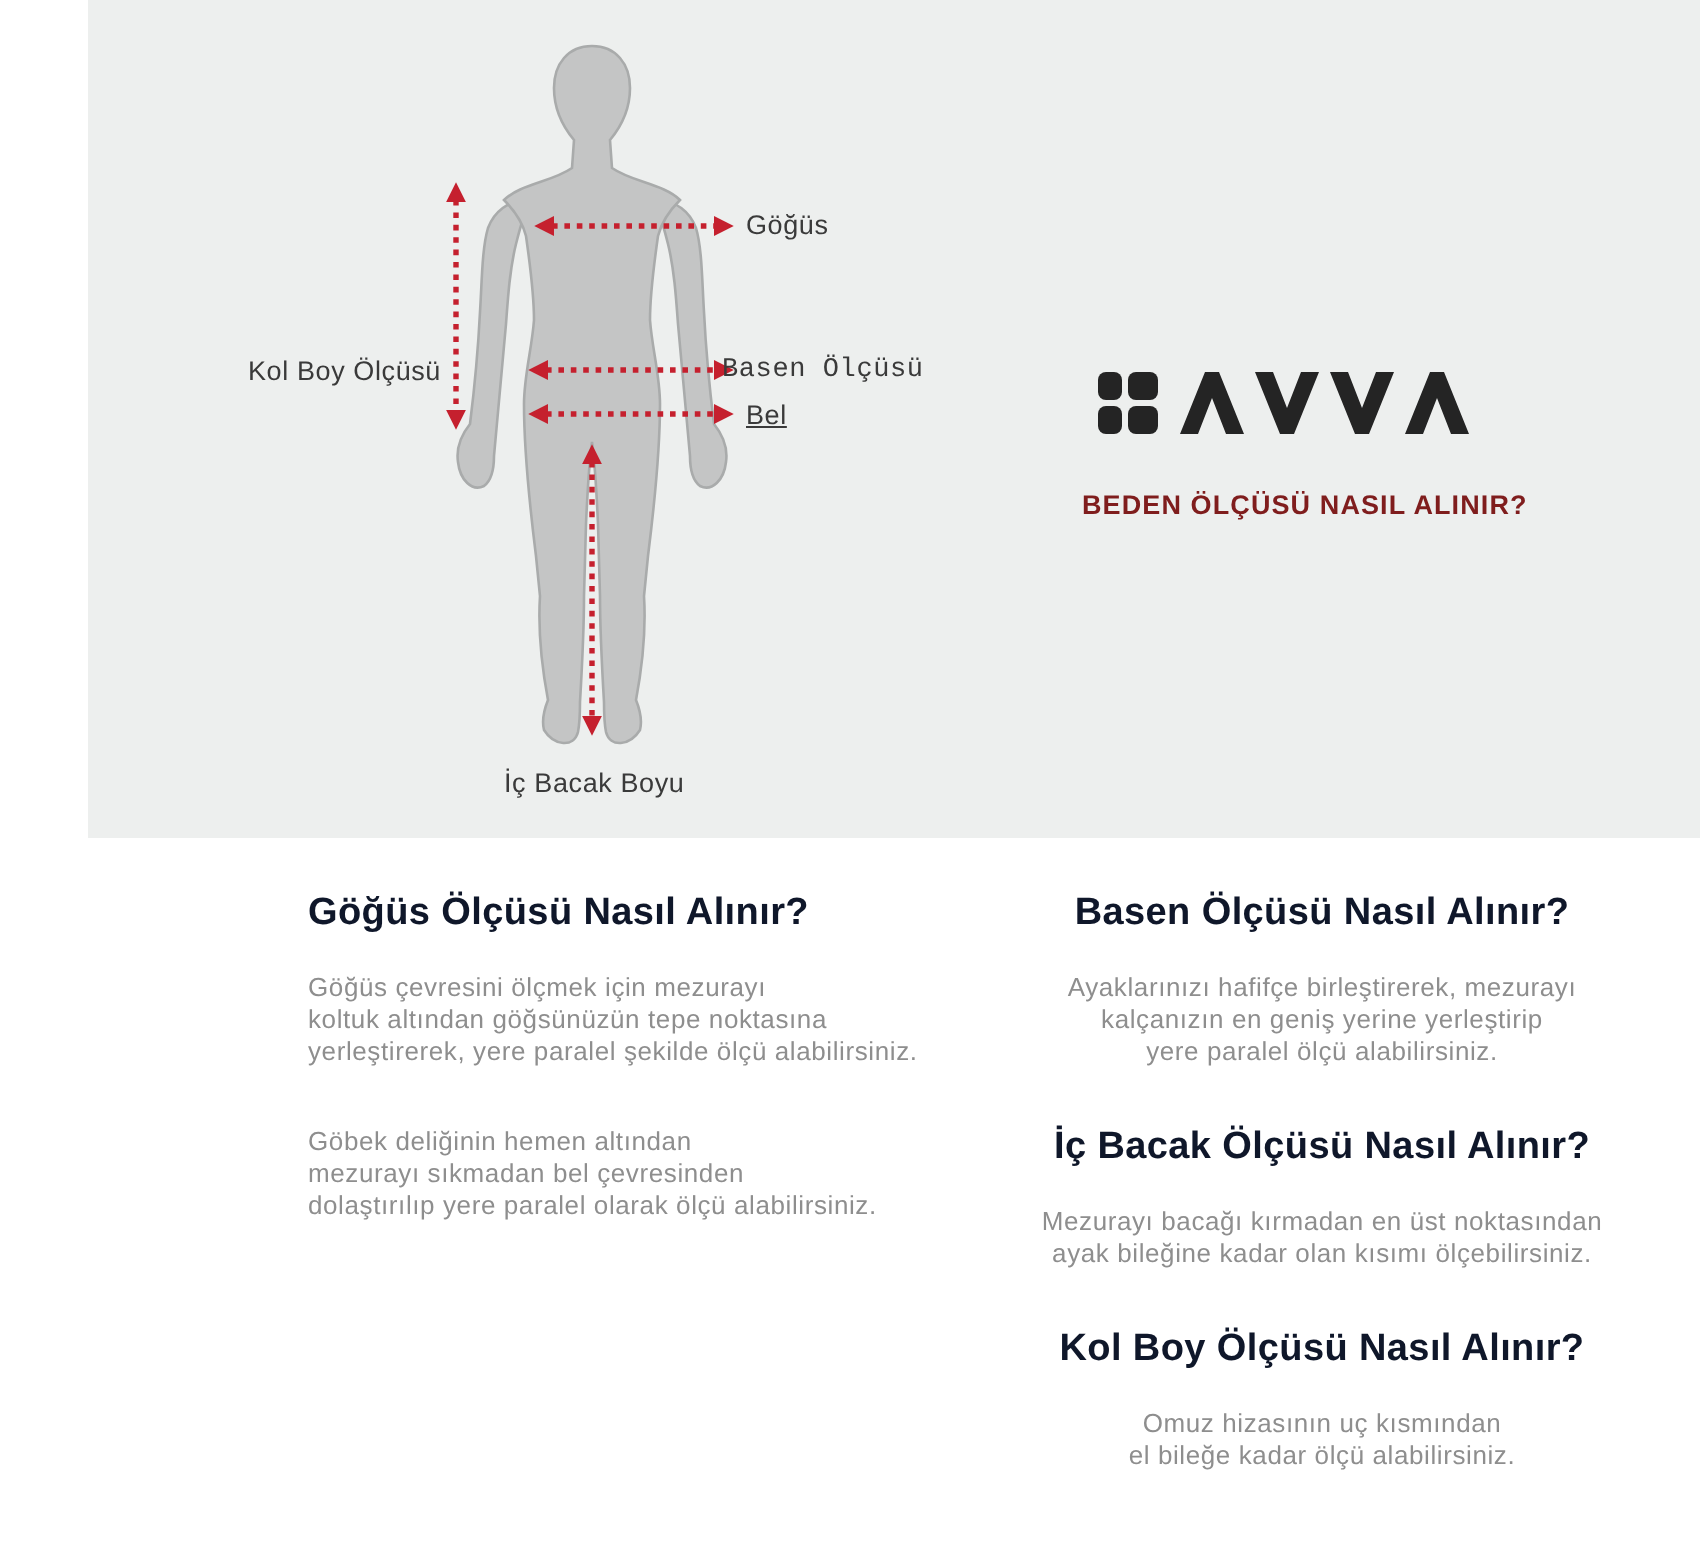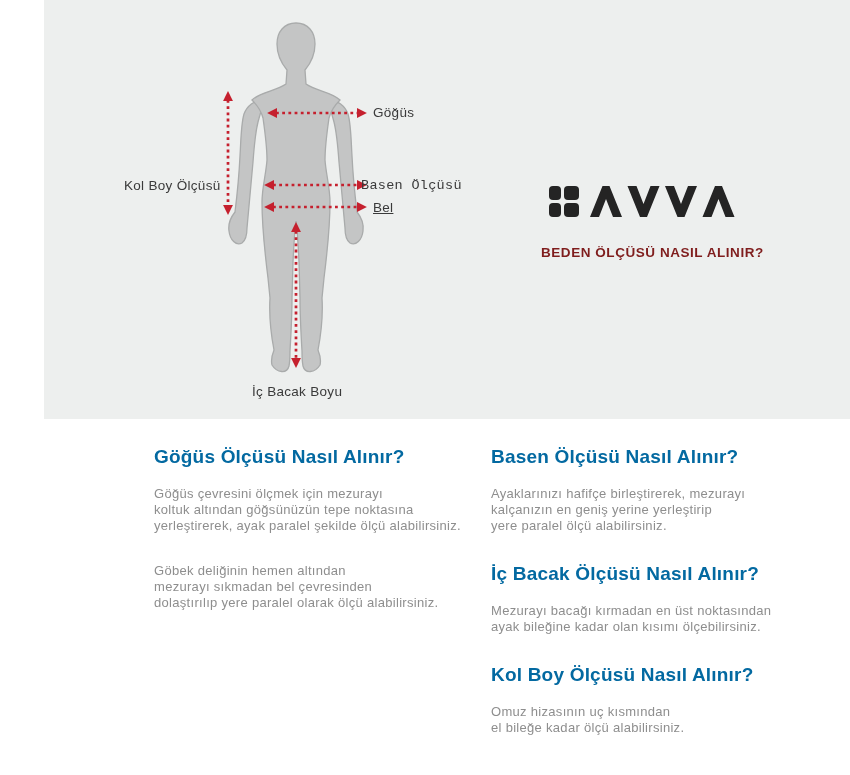--- a/index.html
+++ b/index.html
@@ -16,22 +16,22 @@
   .lbl-waist  { left:329px; top:200px;text-decoration:underline; }
   .lbl-inseam { left:208px; top:384px; width:100px; text-align:left; }
 
   .logo-wrap { position:absolute; left:505px; top:185px; width:220px; }
   .banner-subtitle { position:absolute; left:497px; top:245px; font-size:13.5px; font-weight:700;
                      color:#7f1d1d; letter-spacing:.55px; white-space:nowrap; }
 
   
   .col { position:absolute; top:446px; }
   .col-left  { left:110px; width:320px; }
-  .col-right { left:447px; width:340px; }
-  .info-heading { font-size:19px; font-weight:700; color:#0369a1; letter-spacing:.2px; margin-bottom:18px; }
+  .col-right { left:447px; width:340px;text-align:center; }
+  .info-heading { font-size:19px; font-weight:700; color:#0f172a; letter-spacing:.2px; margin-bottom:18px; }
   .info-body { font-size:13px; line-height:16px; color:#8e8e8e; letter-spacing:.3px;
                white-space:pre-line; margin-bottom:29px; }
 </style>
 </head>
 <body>
 
 <div class="page">
 
   <div class="banner">
 
@@ -100,21 +100,21 @@
         </g>
       </svg>
     </div>
     <div class="banner-subtitle">BEDEN ÖLÇÜSÜ NASIL ALINIR?</div>
   </div>
 
   <div class="col col-left">
     <h2 class="info-heading">Göğüs Ölçüsü Nasıl Alınır?</h2>
     <p class="info-body">Göğüs çevresini ölçmek için mezurayı
 koltuk altından göğsünüzün tepe noktasına
-yerleştirerek, ayak paralel şekilde ölçü alabilirsiniz.</p>
+yerleştirerek, yere paralel şekilde ölçü alabilirsiniz.</p>
     <p class="info-body">Göbek deliğinin hemen altından
 mezurayı sıkmadan bel çevresinden
 dolaştırılıp yere paralel olarak ölçü alabilirsiniz.</p>
   </div>
 
   <div class="col col-right">
     <h2 class="info-heading">Basen Ölçüsü Nasıl Alınır?</h2>
     <p class="info-body">Ayaklarınızı hafifçe birleştirerek, mezurayı
 kalçanızın en geniş yerine yerleştirip
 yere paralel ölçü alabilirsiniz.</p>

